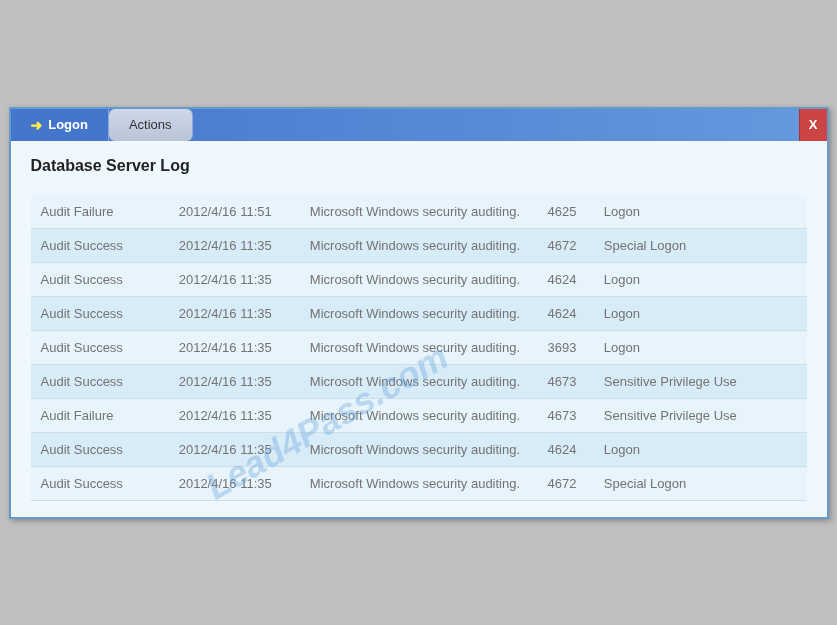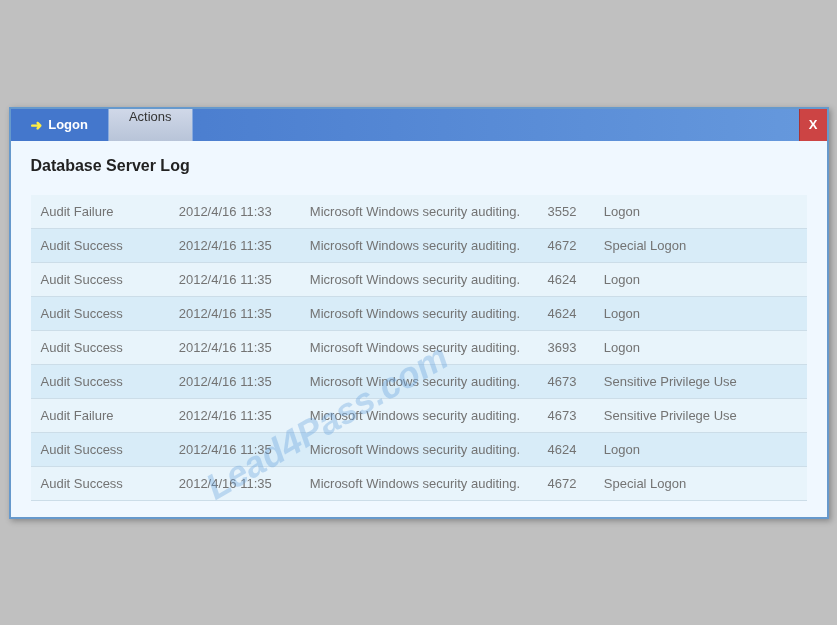--- a/index.html
+++ b/index.html
@@ -38,24 +38,25 @@
     .tab-arrow {
       color: #ffee44;
       margin-right: 6px;
       font-size: 14px;
     }
     .tab-inactive {
       background: linear-gradient(to bottom, #d0d8e8, #b8c4d8);
       color: #333;
       padding: 0 20px;
       display: flex;
-      align-items: flex-start;
+      align-items: center;
       font-size: 13px;
       border-right: 1px solid #88aadd;
       cursor: pointer;
+      border-radius: 6px;
     }
     .title-spacer { flex: 1; }
     .close-btn {
       width: 28px;
       display: flex;
       align-items: center;
       justify-content: center;
       background: #cc4444;
       color: white;
       font-weight: bold;
@@ -131,23 +132,23 @@
       <span>X</span>
     </div>
   </div>
   <div class="content-wrap">
     <div class="content">
       <div class="page-title">Database Server Log</div>
       <table class="log-table">
         <tbody id="log-table-body">
         <tr>
               <td class="col-type">Audit Failure</td>
-              <td class="col-date">2012/4/16 11:33</td>
-              <td class="col-source">Microsoft Windows security auditing.</td>
-              <td class="col-code">3552</td>
+              <td class="col-date">2012/4/16 11:51</td>
+              <td class="col-source">Microsoft Windows security auditing.</td>
+              <td class="col-code">4625</td>
               <td class="col-event">Logon</td>
             </tr>
             <tr>
               <td class="col-type">Audit Success</td>
               <td class="col-date">2012/4/16 11:35</td>
               <td class="col-source">Microsoft Windows security auditing.</td>
               <td class="col-code">4672</td>
               <td class="col-event">Special Logon</td>
             </tr>
             <tr>

